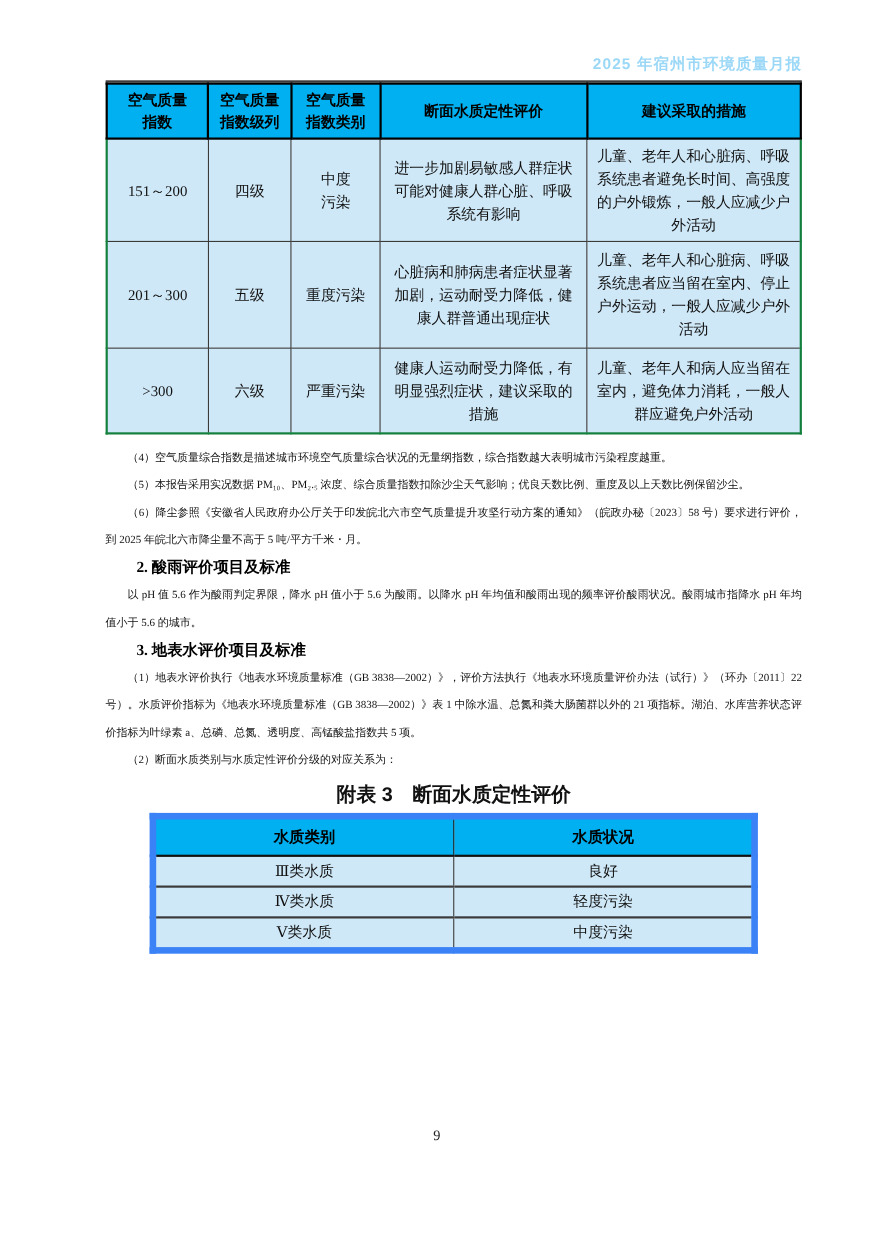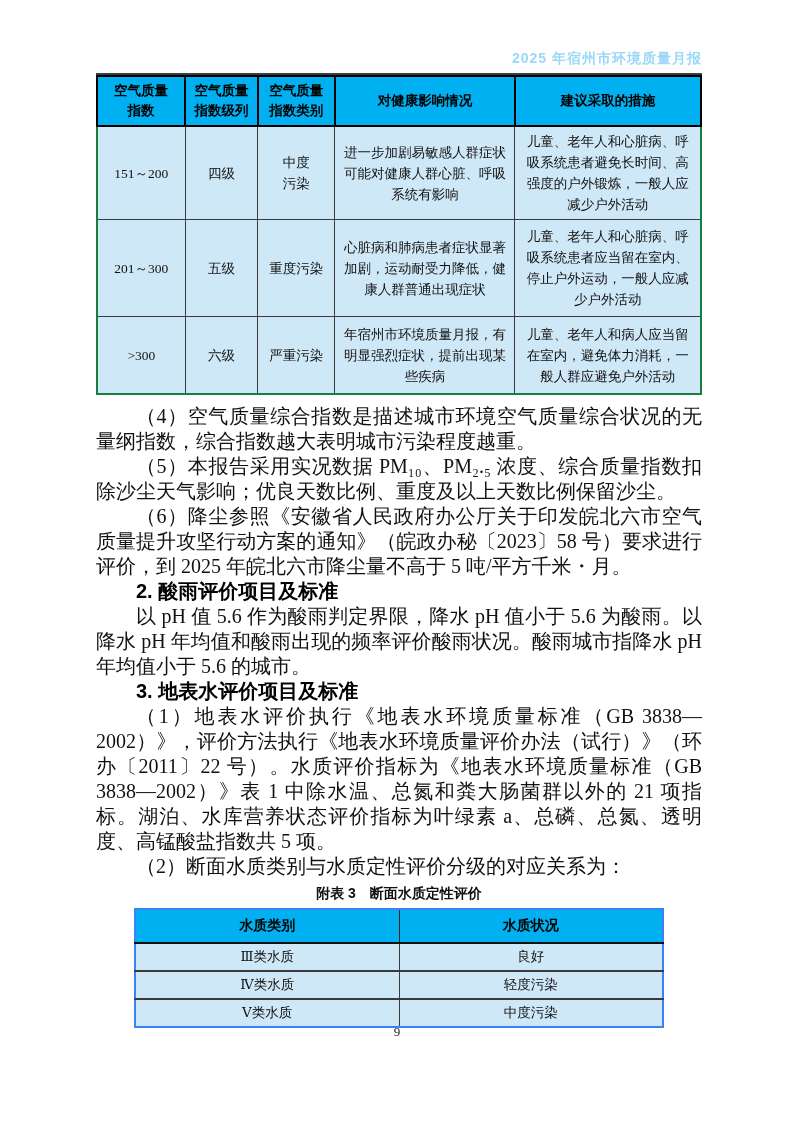--- a/index.html
+++ b/index.html
@@ -7,21 +7,21 @@
     --cellblue:#cfe8f7;
     --headerblue:#9bd8f7;
     --rule:#3d3d3d;
   }
   html,body{margin:0;padding:0;}
   body{
     width:794px;height:1122px;background:#ffffff;position:relative;
     font-family:"Liberation Serif","DejaVu Serif",serif;color:#111;
     overflow:hidden;
   }
-  .page{position:absolute;inset:0;padding:50px 92px 0 96px;box-sizing:border-box;}
+  .page{position:absolute;inset:0;padding:50px 65px 0 96px;box-sizing:border-box;}
 
   
   .header-title{
     text-align:right;
     font-family:"Liberation Sans","DejaVu Sans",sans-serif;
     font-weight:bold;font-size:14px;letter-spacing:1px;
     color:var(--headerblue);
     text-shadow:0 0 1px #ffffff, 0 0 2px #ffffff;
   }
   .header-rule{height:2px;background:var(--rule);margin-top:5px;}
@@ -47,39 +47,39 @@
     text-align:center;vertical-align:middle;
     padding:4px 7px;white-space:pre-line;
   }
   .aqi-table tr.r1 td{height:84px;}
   .aqi-table tr.r2 td{height:88px;}
   .aqi-table tr.r3 td{height:68px;}
 
   
   .body-text{margin-top:9px;}
   .para{
-    margin:0;font-size:20px;line-height:25px;
+    margin:0;font-size:10px;line-height:25px;
     text-align:justify;text-indent:2em;
     font-family:"Liberation Serif","DejaVu Serif",serif;
   }
   .sec-heading{
-    margin:0;font-size:20px;line-height:25px;text-indent:2em;
-    font-family:Liberation Sans, sans-serif;
+    margin:0;font-size:14px;line-height:25px;text-indent:2em;
+    font-family:Liberation Serif, serif;
     font-weight:bold;color:#000;
   }
 
   
   .tbl-caption{
     text-align:center;
     font-family:"Liberation Sans","DejaVu Sans",sans-serif;
-    font-weight:bold;font-size:14px;
+    font-weight:bold;font-size:18px;
     margin:6px 0 5px 0;
   }
   .water-table{
-    width:87.5%;margin:0 auto;border:2px solid #3b82f6;table-layout:fixed;
+    width:87.5%;margin:0 auto;border:6px solid #3b82f6;table-layout:fixed;
   }
   .water-table th{
     background:var(--accent);
     font-family:"Liberation Sans","DejaVu Sans",sans-serif;
     font-size:14px;font-weight:bold;color:#000;
     border:1px solid #222;border-bottom:2px solid #111;
     height:30px;text-align:center;vertical-align:middle;
   }
   .water-table td{
     background:var(--cellblue);
@@ -111,21 +111,21 @@
         <col style="width:30.8%">
     </colgroup>
     <thead>
       <tr>
         <th>空气质量
 指数</th>
         <th>空气质量
 指数级列</th>
         <th>空气质量
 指数类别</th>
-        <th>对健康影响情况</th>
+        <th>断面水质定性评价</th>
         <th>建议采取的措施</th>
       </tr>
     </thead>
     <tbody>
       <tr class="r1">
         <td>151～200</td>
         <td>四级</td>
         <td>中度
 污染</td>
         <td>进一步加剧易敏感人群症状可能对健康人群心脏、呼吸系统有影响</td>
@@ -135,21 +135,21 @@
         <td>201～300</td>
         <td>五级</td>
         <td>重度污染</td>
         <td>心脏病和肺病患者症状显著加剧，运动耐受力降低，健康人群普通出现症状</td>
         <td>儿童、老年人和心脏病、呼吸系统患者应当留在室内、停止户外运动，一般人应减少户外活动</td>
       </tr>
       <tr class="r3">
         <td>&gt;300</td>
         <td>六级</td>
         <td>严重污染</td>
-        <td>年宿州市环境质量月报，有明显强烈症状，提前出现某些疾病</td>
+        <td>健康人运动耐受力降低，有明显强烈症状，建议采取的措施</td>
         <td>儿童、老年人和病人应当留在室内，避免体力消耗，一般人群应避免户外活动</td>
       </tr>
     </tbody>
   </table>
 
   <div class="body-text">
     <p class="para">（4）空气质量综合指数是描述城市环境空气质量综合状况的无量纲指数，综合指数越大表明城市污染程度越重。</p>
     <p class="para">（5）本报告采用实况数据 PM₁₀、PM₂.₅ 浓度、综合质量指数扣除沙尘天气影响；优良天数比例、重度及以上天数比例保留沙尘。</p>
     <p class="para">（6）降尘参照《安徽省人民政府办公厅关于印发皖北六市空气质量提升攻坚行动方案的通知》（皖政办秘〔2023〕58 号）要求进行评价，到 2025 年皖北六市降尘量不高于 5 吨/平方千米・月。</p>
     <p class="sec-heading">2. 酸雨评价项目及标准</p>

